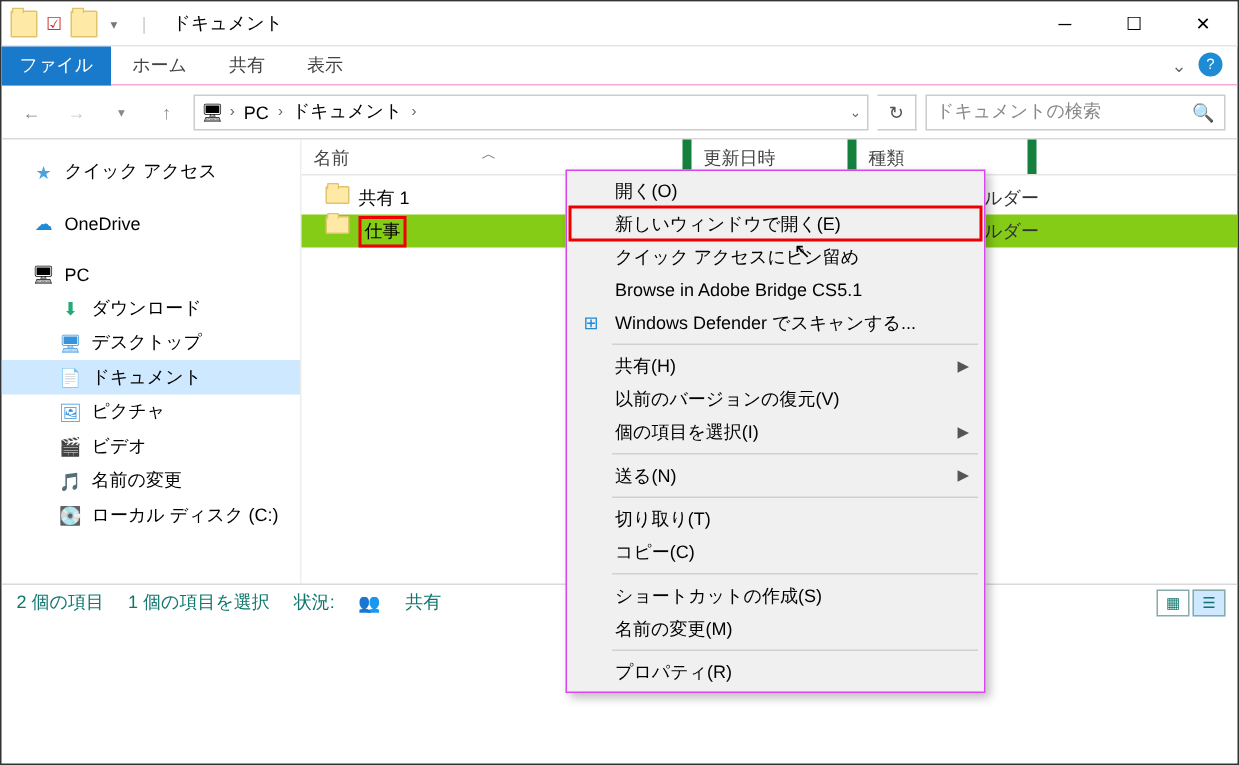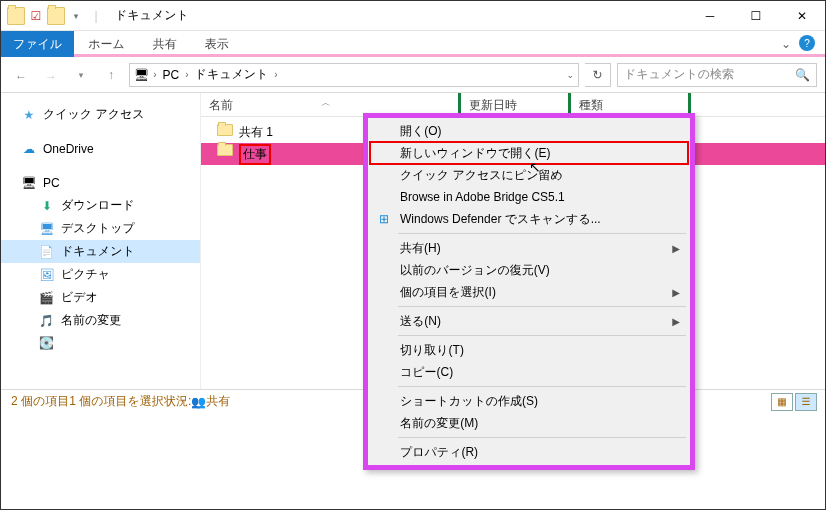--- a/index.html
+++ b/index.html
@@ -3,60 +3,60 @@
 <meta charset="utf-8">
 <style>
 *{margin:0;padding:0;box-sizing:border-box;font-family:"Yu Gothic UI","Meiryo",sans-serif;font-size:12px}
 body{background:#fff;width:826px;height:510px;position:relative;overflow:hidden;border:1px solid #333}
 .titlebar{height:30px;display:flex;align-items:center;background:#fff;border-bottom:1px solid #e5e5e5}
 .titlebar .qat{display:flex;align-items:center;gap:2px;padding:0 6px}
 .titlebar .qat span{width:18px;height:18px;display:inline-flex;align-items:center;justify-content:center}
 .titlebar .title{flex:1;padding-left:4px}
 .titlebar .winbtns{display:flex}
 .titlebar .winbtns div{width:46px;height:30px;display:flex;align-items:center;justify-content:center}
-.ribbon{height:26px;display:flex;border-bottom:3px solid #f9a8d4;position:relative}
+.ribbon{height:26px;display:flex;align-items:center;border-bottom:1px solid #f9a8d4;position:relative}
 .ribbon .file-tab{background:#1979ca;color:#fff;padding:5px 12px;height:26px;display:flex;align-items:center}
 .ribbon .tab{padding:5px 14px;color:#444}
 .ribbon .help{position:absolute;right:10px;top:4px;width:16px;height:16px;border-radius:50%;background:#1e8bd4;color:#fff;display:flex;align-items:center;justify-content:center;font-size:10px}
 .ribbon .chev{position:absolute;right:34px;top:6px;color:#666}
 .addr{height:36px;display:flex;align-items:center;gap:6px;padding:4px 8px;border-bottom:1px solid #dadada}
 .addr .navbtn{width:24px;height:24px;display:flex;align-items:center;justify-content:center;color:#888}
 .addr .path{flex:1;height:24px;border:1px solid #ccc;display:flex;align-items:center;padding:0 4px;gap:4px}
 .addr .path .crumb{padding:0 2px}
 .addr .path .sep{color:#666;font-size:10px}
 .addr .refresh{width:26px;height:24px;border:1px solid #ccc;border-left:none;display:flex;align-items:center;justify-content:center;color:#555}
 .addr .search{width:200px;height:24px;border:1px solid #ccc;display:flex;align-items:center;padding:0 6px;color:#888;justify-content:space-between}
 .main{display:flex;height:296px}
 .tree{width:200px;border-right:1px solid #eee;padding:10px 0;overflow:hidden}
 .tree .item{display:flex;align-items:center;gap:6px;padding:3px 8px 3px 20px;white-space:nowrap}
 .tree .item.indent{padding-left:38px}
 .tree .item.selected{background:#cde8ff}
 .tree .icon{width:16px;height:16px;display:inline-flex;align-items:center;justify-content:center}
 .tree .spacer{height:12px}
 .content{flex:1;position:relative}
 .cols{display:flex;height:24px;border-bottom:1px solid #e5e5e5;color:#444;position:relative}
-.cols div{padding:4px 8px;border-right:3px solid #15803d}
+.cols div{padding:4px 8px;border-right:6px solid #15803d}
 .cols .c-name{width:260px}
 .cols .c-date{width:110px}
 .cols .c-type{width:120px}
 .cols .c-size{flex:1}
 .cols .up{position:absolute;left:120px;top:3px;color:#666;font-size:10px}
 .rows{padding-top:4px}
 .row{display:flex;align-items:center;height:22px}
 .row .fname{width:260px;display:flex;align-items:flex-start;gap:6px;padding-left:16px}
 .row .ftype{padding-left:8px;color:#333}
-.row.selected{background:#ec4899}
+.row.selected{background:#84cc16}
 .row.selected .fname span:last-child{border:2px solid #e00;padding:0 2px}
 .folder-icon{width:16px;height:12px;background:#ffe9a6;border:1px solid #e0c46c;border-radius:1px;position:relative}
 .folder-icon:before{content:"";position:absolute;top:-3px;left:0;width:6px;height:3px;background:#ffe9a6;border:1px solid #e0c46c;border-bottom:none;border-radius:1px 1px 0 0}
-.status{height:24px;border-top:1px solid #dadada;display:flex;align-items:center;padding:0 10px;color:#a16207;position:relative}
+.status{height:24px;border-top:1px solid #dadada;display:flex;align-items:center;padding:0 10px;gap:16px;color:#0f766e;position:relative}
 .status .viewbtns{position:absolute;right:8px;display:flex;gap:2px}
 .status .viewbtns div{width:22px;height:18px;border:1px solid #8aa;display:flex;align-items:center;justify-content:center;font-size:10px}
 .status .viewbtns div.active{background:#cde8ff}
-.ctx{position:absolute;left:362px;top:112px;width:332px;background:#f0f0f0;border:5px solid #d946ef;box-shadow:3px 3px 6px rgba(0,0,0,.25);padding:2px}
+.ctx{position:absolute;left:376px;top:112px;width:280px;background:#f0f0f0;border:1px solid #d946ef;box-shadow:3px 3px 6px rgba(0,0,0,.25);padding:2px}
 .ctx .mi{height:22px;display:flex;align-items:center;padding:0 24px 0 30px;position:relative;white-space:nowrap}
 .ctx .mi.hover{outline:2px solid #e00;outline-offset:-1px}
 .ctx .mi .arrow{position:absolute;right:8px;color:#555;font-size:10px}
 .ctx .mi .micon{position:absolute;left:6px;width:16px;height:16px;display:flex;align-items:center;justify-content:center}
 .ctx hr{border:none;border-top:1px solid #d0d0d0;margin:3px 2px 3px 28px}
 .cursor{position:absolute;left:528px;top:158px;font-size:14px;color:#000;pointer-events:none}
 </style>
 </head>
 <body>
 
@@ -146,20 +146,21 @@
     <div class="item indent">
         <span class="icon" style="color:#3793dd">🎬</span>
         <span>ビデオ</span>
       </div>
     <div class="item indent">
         <span class="icon" style="color:#3793dd">🎵</span>
         <span>名前の変更</span>
       </div>
     <div class="item indent">
         <span class="icon" style="color:#888">💽</span>
+        <span>ローカル ディスク (C:)</span>
       </div>
   </div>
   <div class="content">
     <div class="cols">
       <div class="c-name">名前</div>
       <div class="c-date">更新日時</div>
       <div class="c-type">種類</div>
       <span class="up">︿</span>
     </div>
     <div class="rows">

